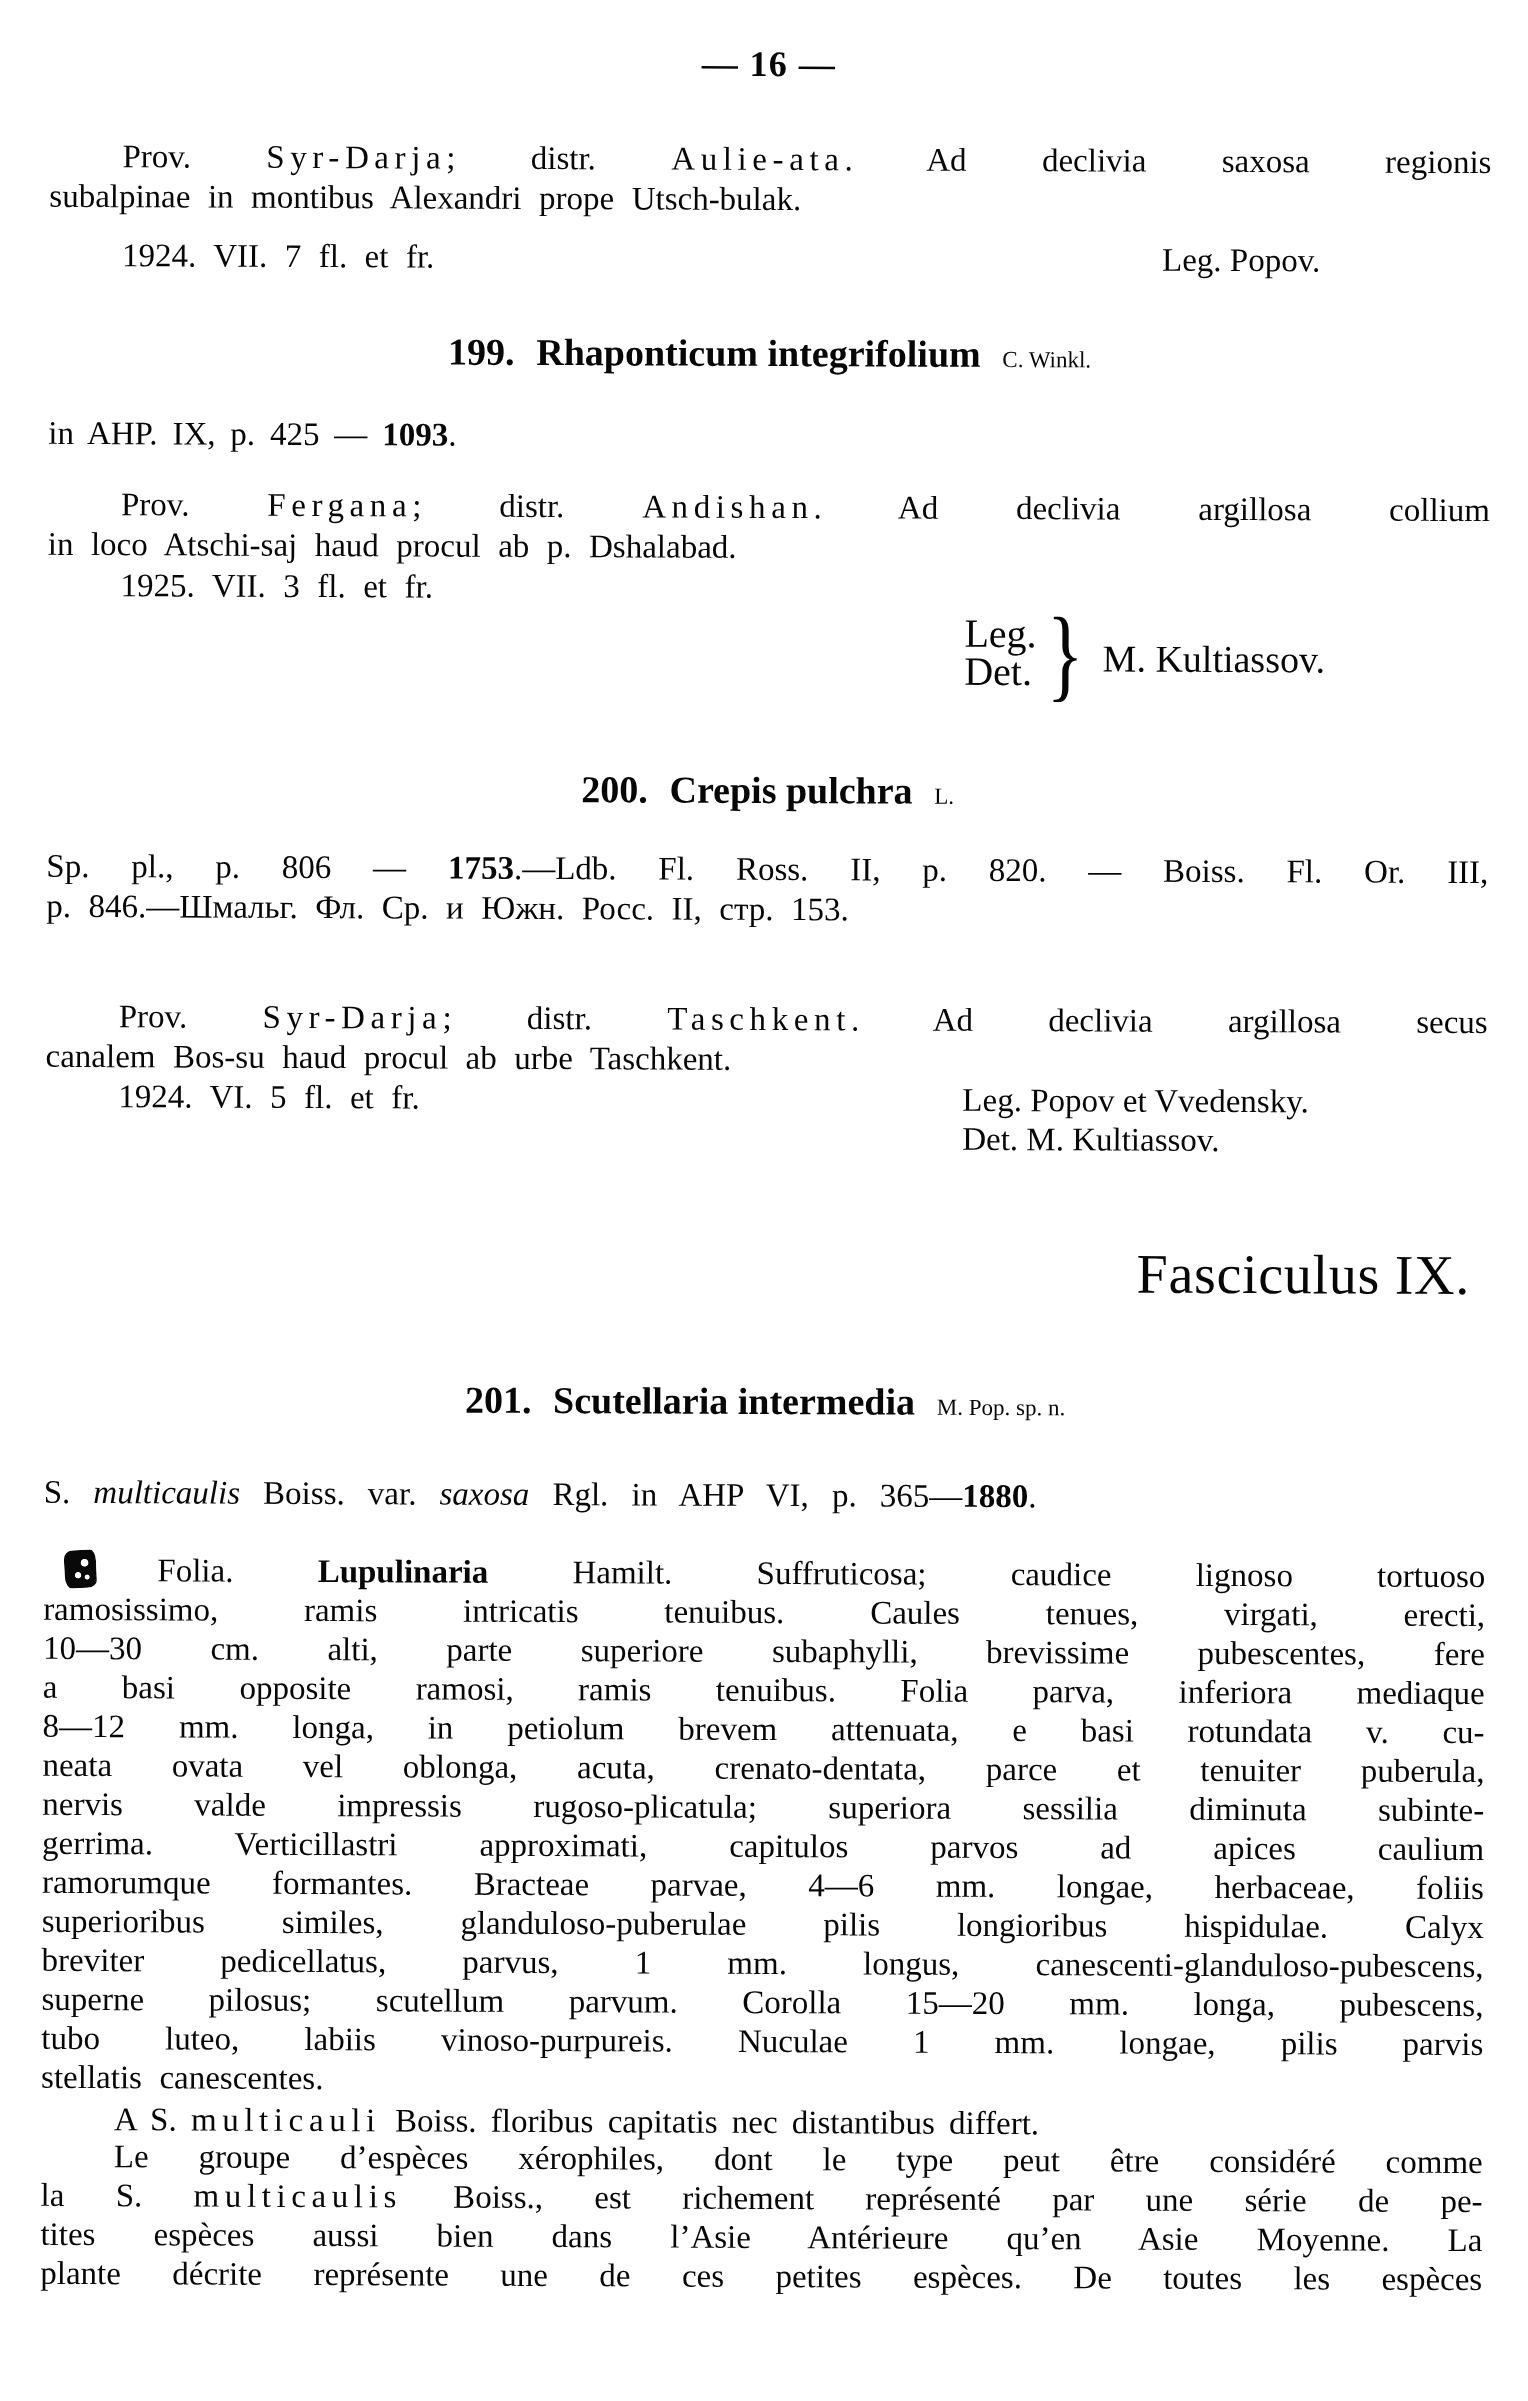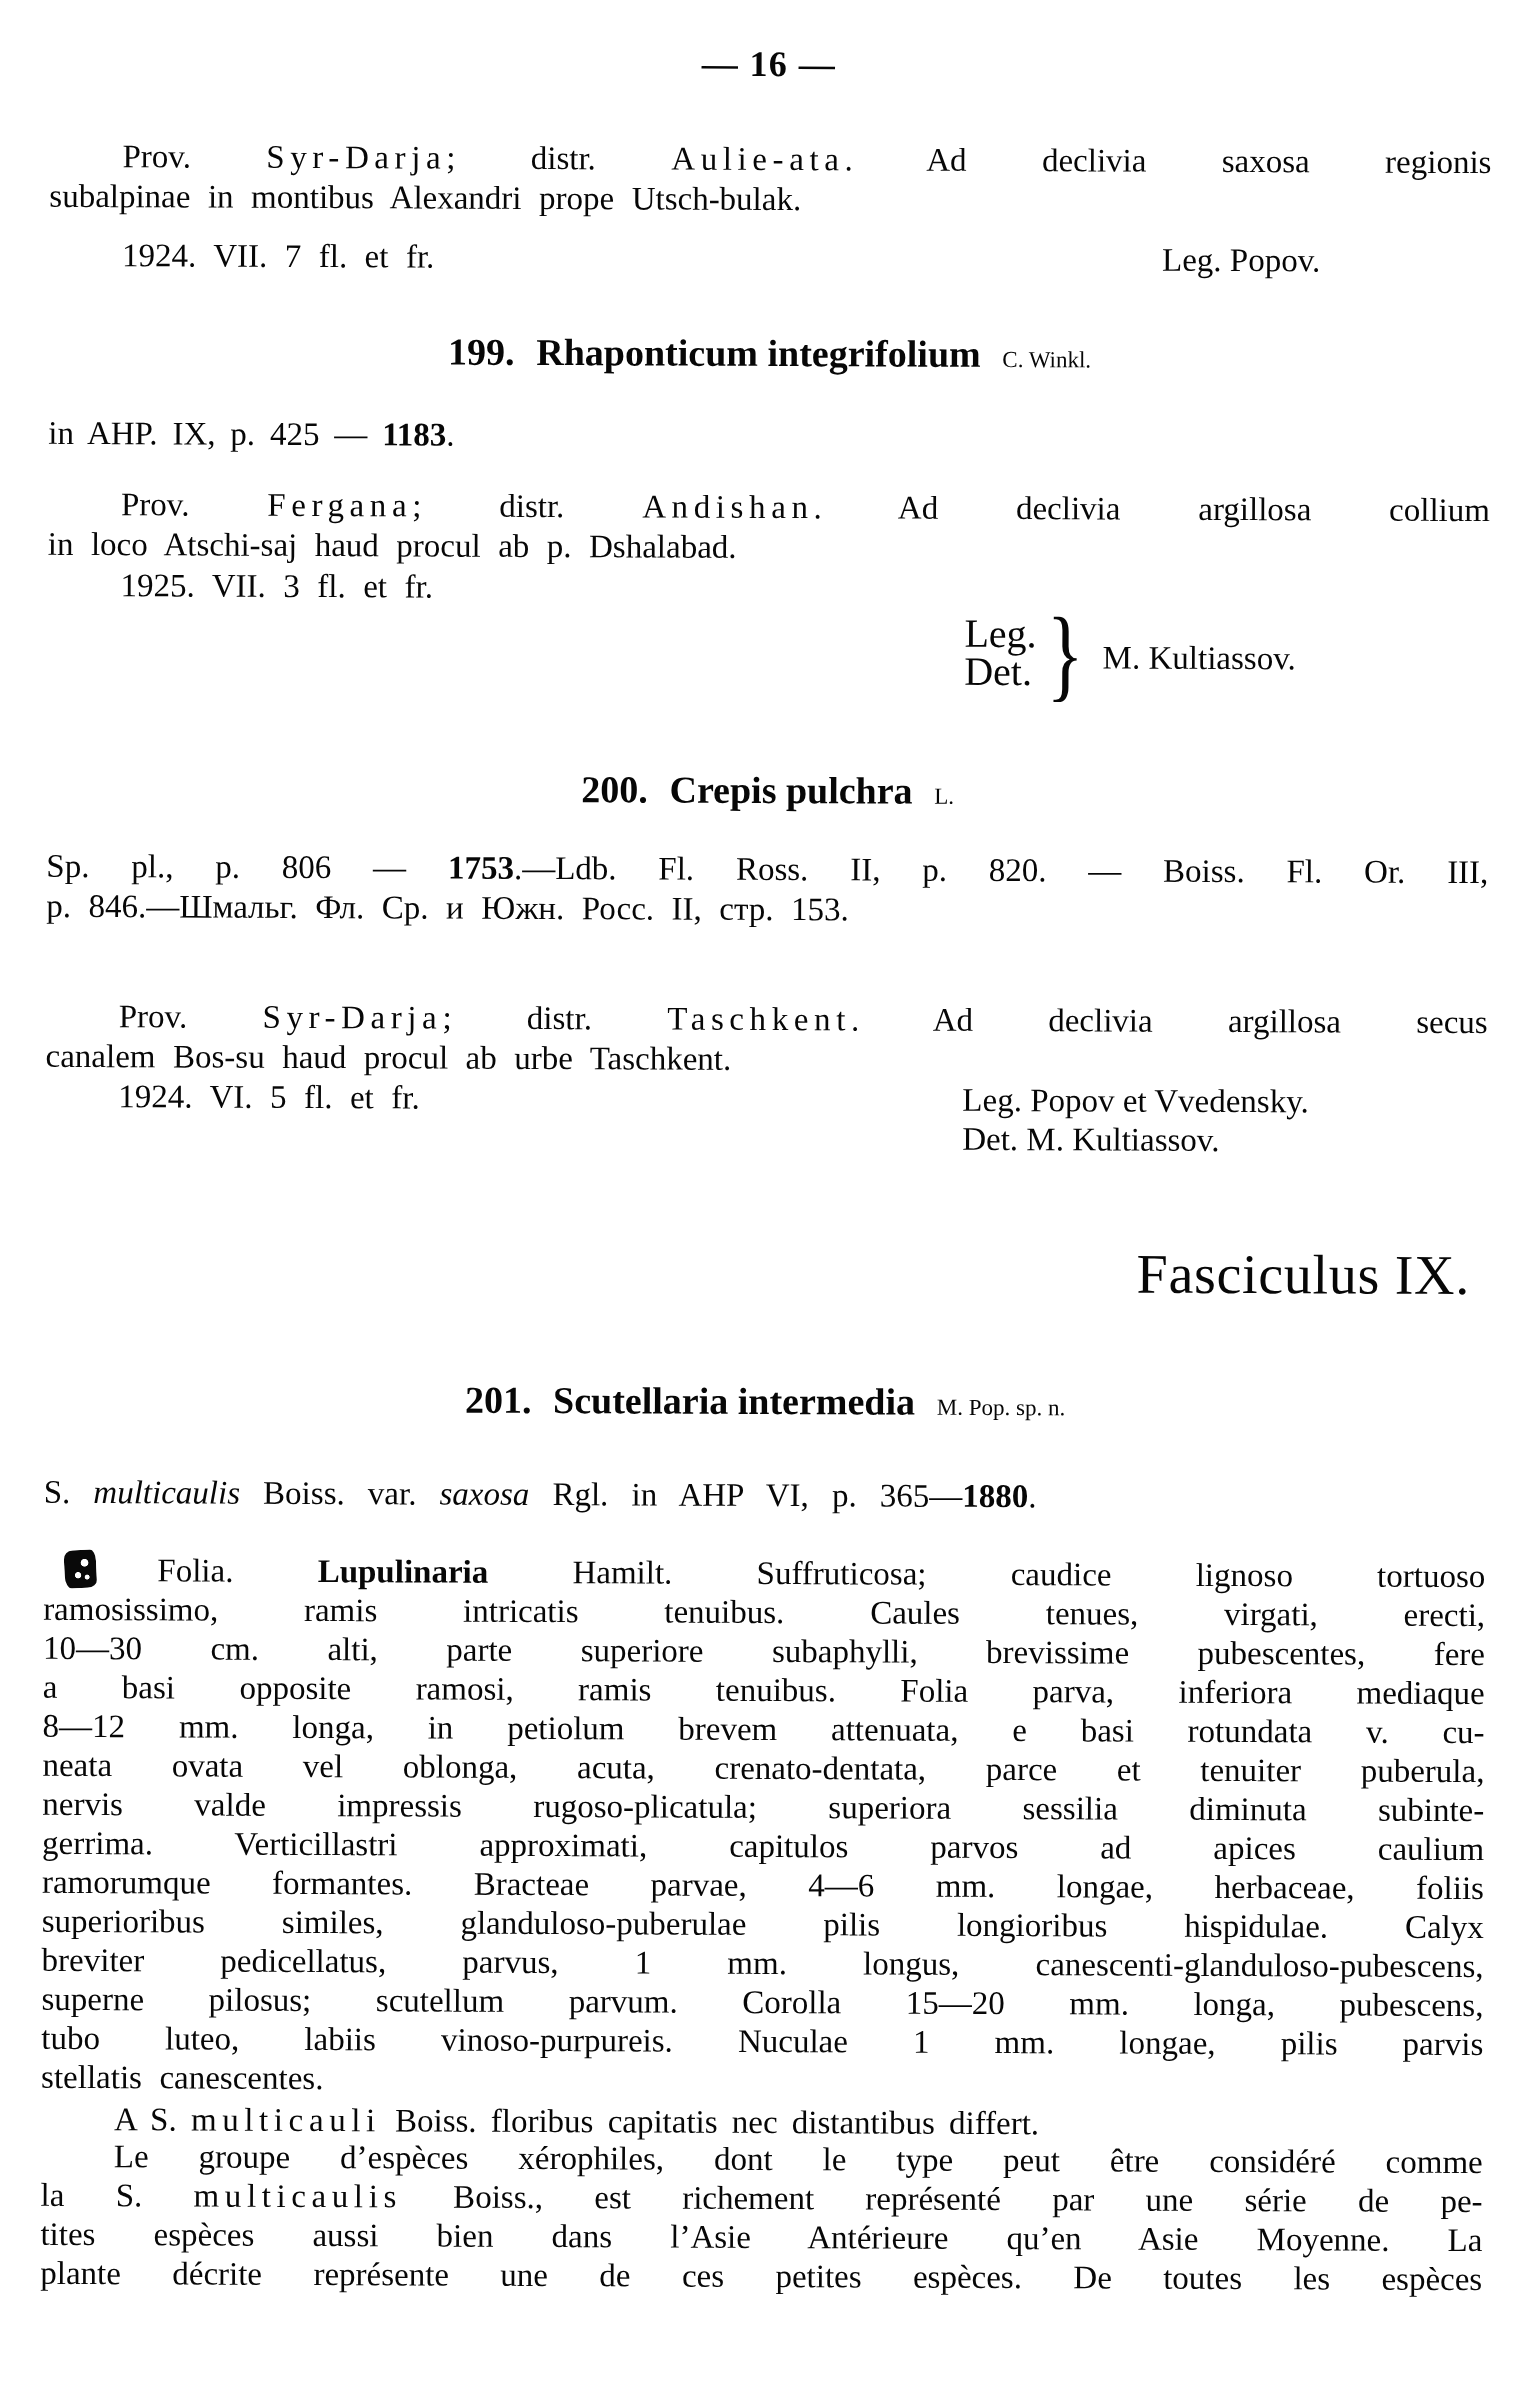--- a/index.html
+++ b/index.html
@@ -18,21 +18,21 @@
           font-size:36px;font-weight:bold;letter-spacing:1.4px;}
   .heading{text-align:center;font-size:38px;font-weight:bold;white-space:nowrap;}
   .heading span{margin-right:0.32em;}
   .heading span:last-child{margin-right:0;}
   .heading .author{font-weight:400;font-size:23px;}
   .abs{position:absolute;top:0;font-size:33px;line-height:40px;white-space:nowrap;}
   .legdet{position:absolute;display:flex;align-items:center;}
   .ld-col{display:flex;flex-direction:column;font-size:40px;line-height:38px;}
   .brace{font-size:103px;font-weight:400;line-height:84px;margin:0 12.5px 0 4.2px;
          transform:scaleX(0.75);display:inline-block;}
-  .ld-name{font-size:33px;padding-top:9.7px;}
+  .ld-name{font-size:38px;padding-top:9.7px;}
   .fasc{position:absolute;left:45px;width:1442px;text-align:right;padding-right:16.7px;
         font-size:56px;letter-spacing:0.7px;box-sizing:border-box;}
   .desc .line{line-height:39px;}
   .note .line{line-height:39px;}
   .blot{display:inline-block;width:32px;height:38px;vertical-align:-7px;margin-right:61px;
         background:
           radial-gradient(circle at 64% 34%, #ffffff 0 3.5px, rgba(255,255,255,0) 4.2px),
           radial-gradient(circle at 42% 66%, #ffffff 0 2.8px, rgba(255,255,255,0) 3.5px),
           radial-gradient(circle at 70% 72%, #ffffff 0 2.1px, rgba(255,255,255,0) 2.8px),
           #090909;
@@ -55,21 +55,21 @@
       <span class="line wide" style="margin-left:73px">1924. VII. 7 fl. et fr.</span>
       <span class="abs" style="left:1113px">Leg. Popov.</span>
     </div>
 
     <div class="blk heading" style="top:331px">
       <span>199.</span>
       <span>Rhaponticum integrifolium</span>
       <span class="author">C. Winkl.</span>
     </div>
     <div class="blk" style="top:416px">
-      <div class="line" style="word-spacing:0.2em"><span>in AHP. IX, p. 425 — </span><span class="b">1183</span><span>.</span></div>
+      <div class="line" style="word-spacing:0.2em"><span>in AHP. IX, p. 425 — </span><span class="b">1093</span><span>.</span></div>
     </div>
     <div class="blk" style="top:487px">
       <div class="line jline indent"><span>Prov. </span><span class="sp">Fergana</span><span>; distr. </span><span class="sp">Andishan</span><span>. Ad declivia argillosa collium</span></div>
       <div class="line wide">in loco Atschi-saj haud procul ab p. Dshalabad.</div>
     </div>
     <div class="blk" style="top:568px">
       <span class="line wide" style="margin-left:73px">1925. VII. 3 fl. et fr.</span>
     </div>
     <div class="legdet" style="top:610px;left:962px">
       <div class="ld-col">

